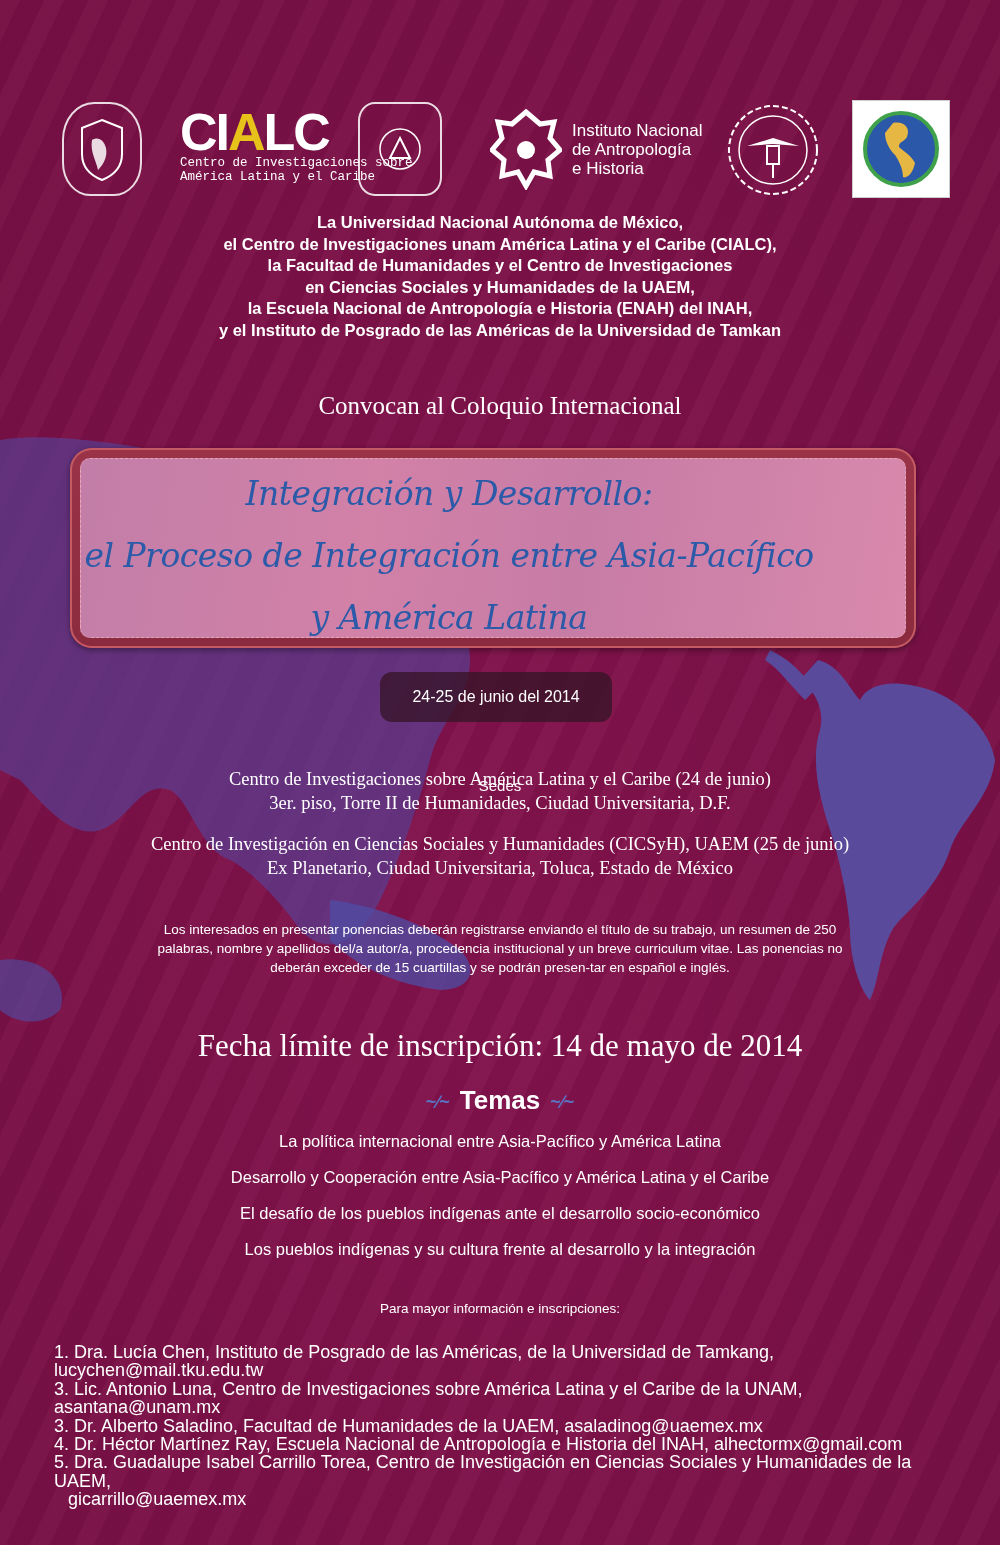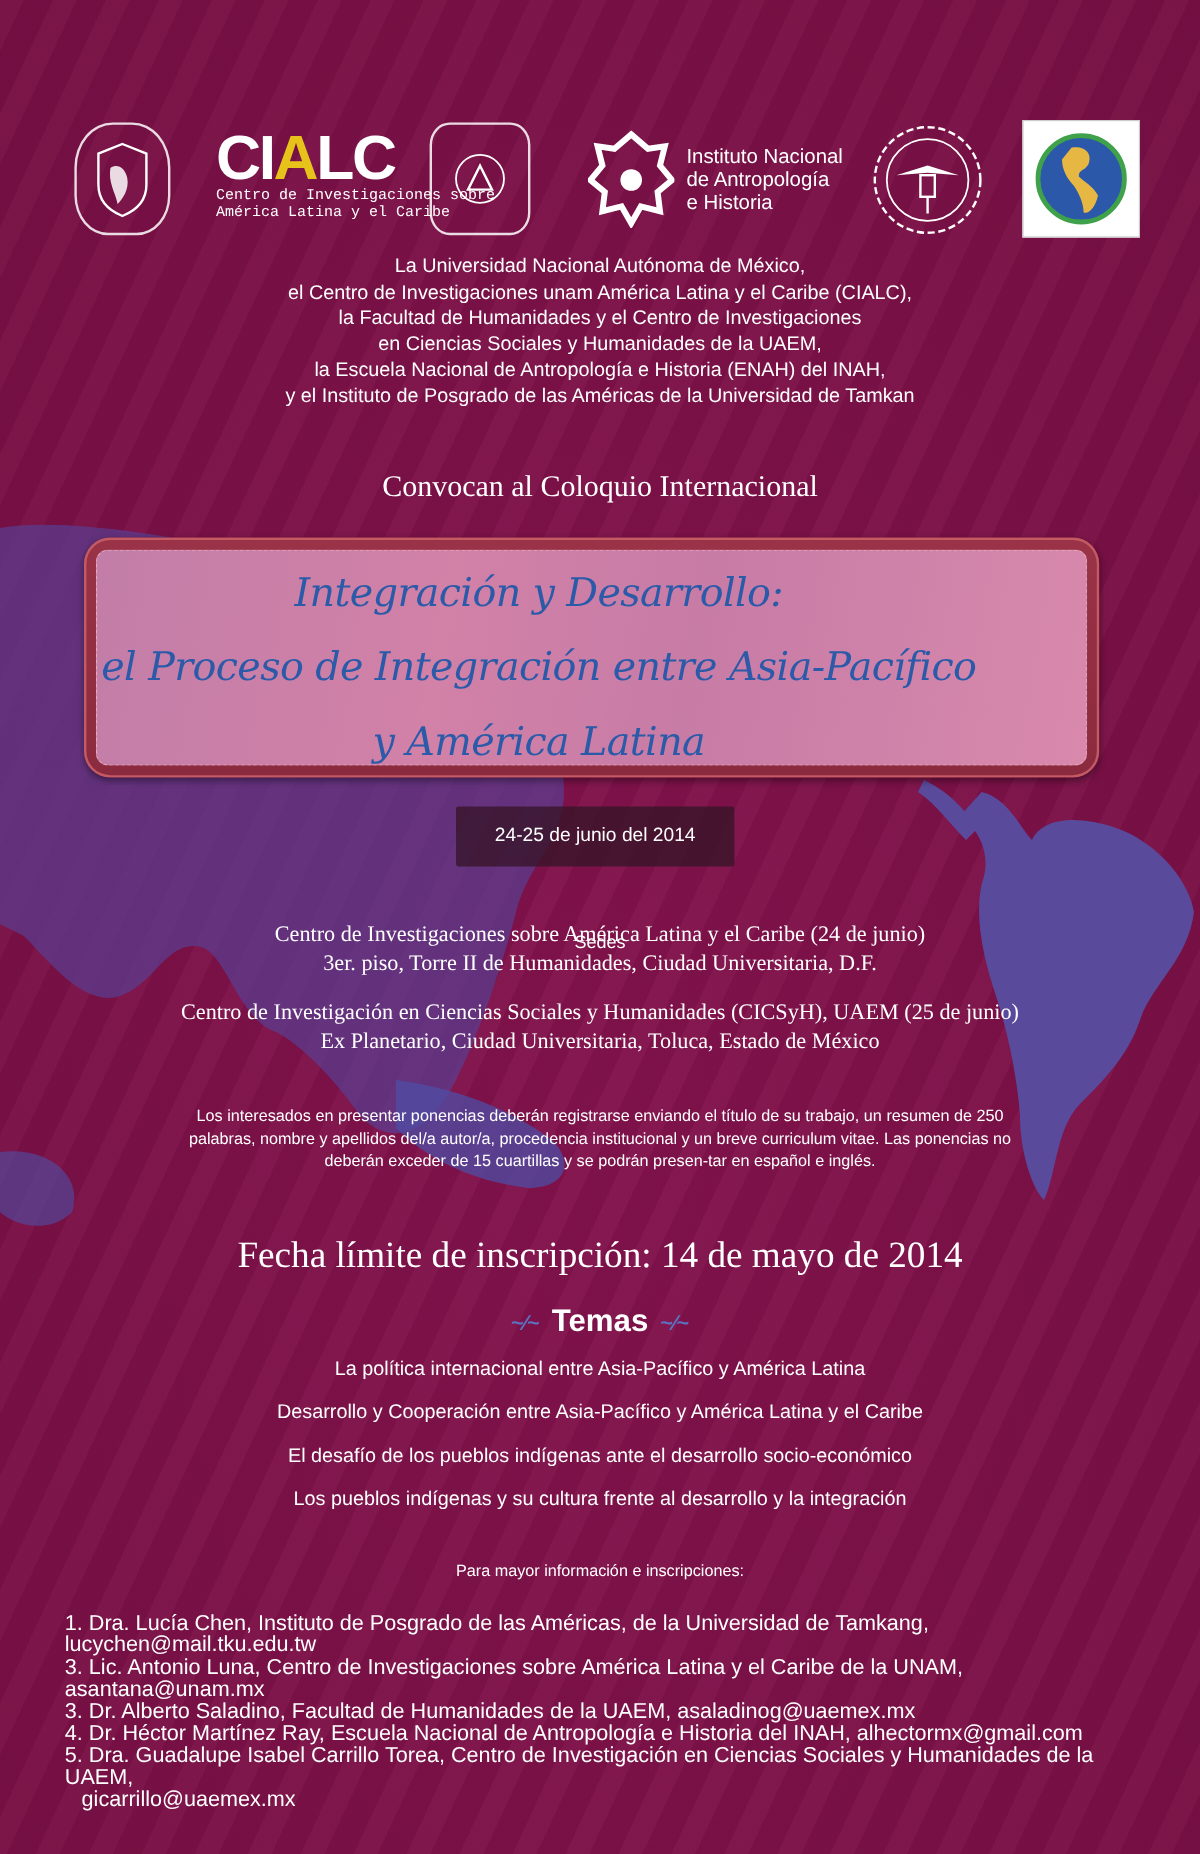--- a/index.html
+++ b/index.html
@@ -28,21 +28,21 @@
   .cialc-mark { font-family: "Liberation Sans", sans-serif; font-weight: bold; font-size: 52px; letter-spacing: -2px; line-height: 48px; }
   .cialc-mark .a { color: #e6c21a; }
   .cialc-sub { font-size: 12.5px; line-height: 14px; font-family: Liberation Mono, monospace; }
   .inah-text { font-size: 17px; line-height: 19px; margin-left: 10px; }
   .gia {
     width: 96px; height: 96px; background: #fff; border: 1px solid #ccc;
     display: flex; align-items: center; justify-content: center;
   }
   .center { position: absolute; left: 0; width: 1000px; text-align: center; }
   .orgs {
-    top: 212px; font-weight: normal; font-size: 16.5px; line-height: 21.5px;
+    top: 212px; font-weight: bold; font-size: 16.5px; line-height: 21.5px;
   }
   .convocan {
     top: 392px; font-family: "Liberation Serif", serif; font-size: 25px;
   }
   .title-frame {
     position: absolute; left: 70px; top: 448px; width: 846px; height: 200px;
     border-radius: 22px;
     background: linear-gradient(#9a3347,#8b2a3e);
     box-shadow: 0 0 0 2px #c45a63 inset, 0 2px 6px rgba(0,0,0,0.4);
   }
@@ -52,21 +52,21 @@
     background: linear-gradient(100deg, #c27ea8 0%, #d281a7 35%, #c77ca6 60%, #d889ac 100%);
     border: 1px dashed rgba(255,200,200,0.5);
   }
   .title-text {
     position: absolute; left: 70px; top: 463px; width: 758px; text-align: center;
     font-family: "DejaVu Serif", serif; font-style: italic; color: #2a5aa8;
     font-size: 33px; line-height: 62px; letter-spacing: -0.5px;
   }
   .date-badge {
     position: absolute; left: 380px; top: 672px; width: 232px; height: 50px;
-    background: rgba(55,20,40,0.78); border-radius: 2px;
+    background: rgba(55,20,40,0.78); border-radius: 12px;
     text-align: center; line-height: 50px; font-size: 16px;
   }
   .sedes { top: 729px; font-size: 15px; margin-top: 48px; }
   .venue { font-family: "Liberation Serif", serif; font-size: 18.5px; line-height: 24px; }
   .venue1 { top: 767px; }
   .venue2 { top: 832px; }
   .instructions { top: 920px; font-size: 13.5px; line-height: 19px; }
   .instructions p { width: 690px; margin: 0 auto; }
   .deadline { top: 1028px; font-family: "Liberation Serif", serif; font-size: 31px; }
   .temas-h { top: 1085px; font-size: 26px; font-weight: bold; }

